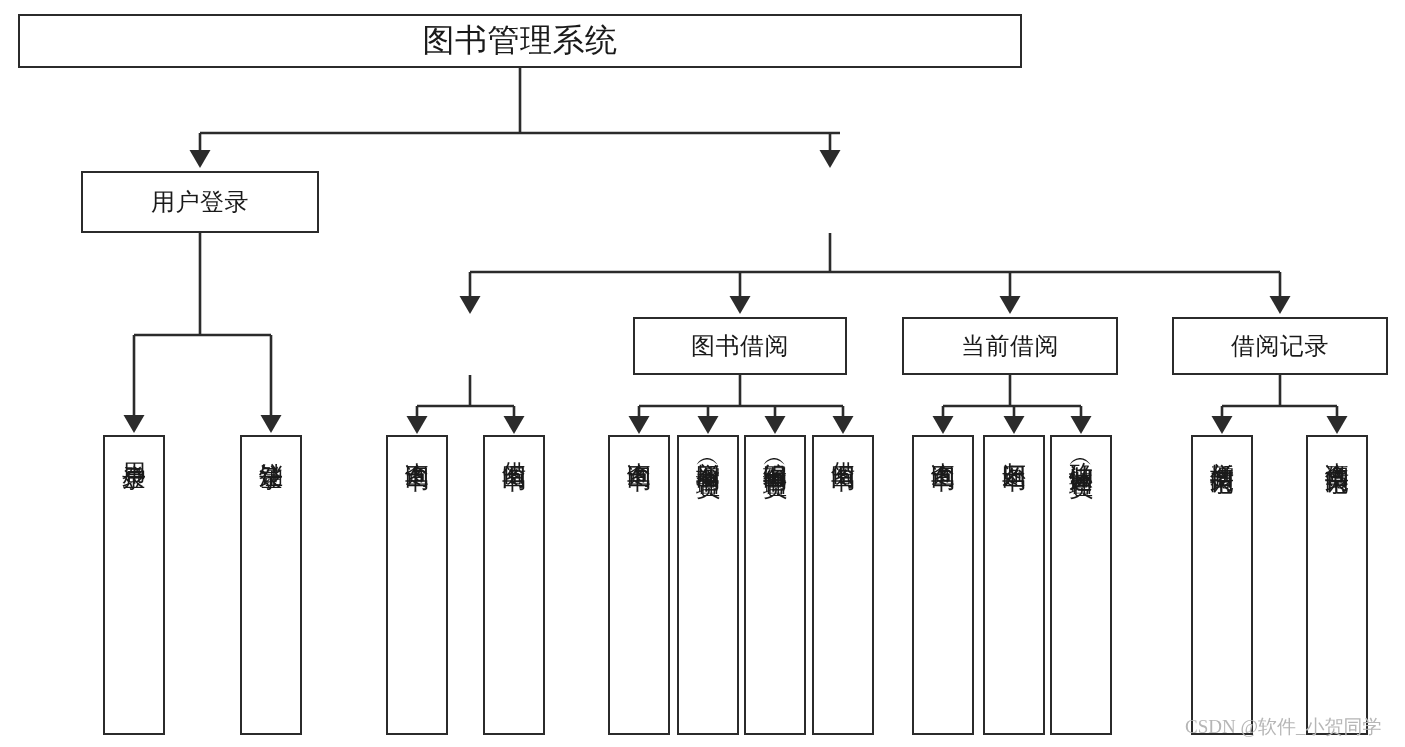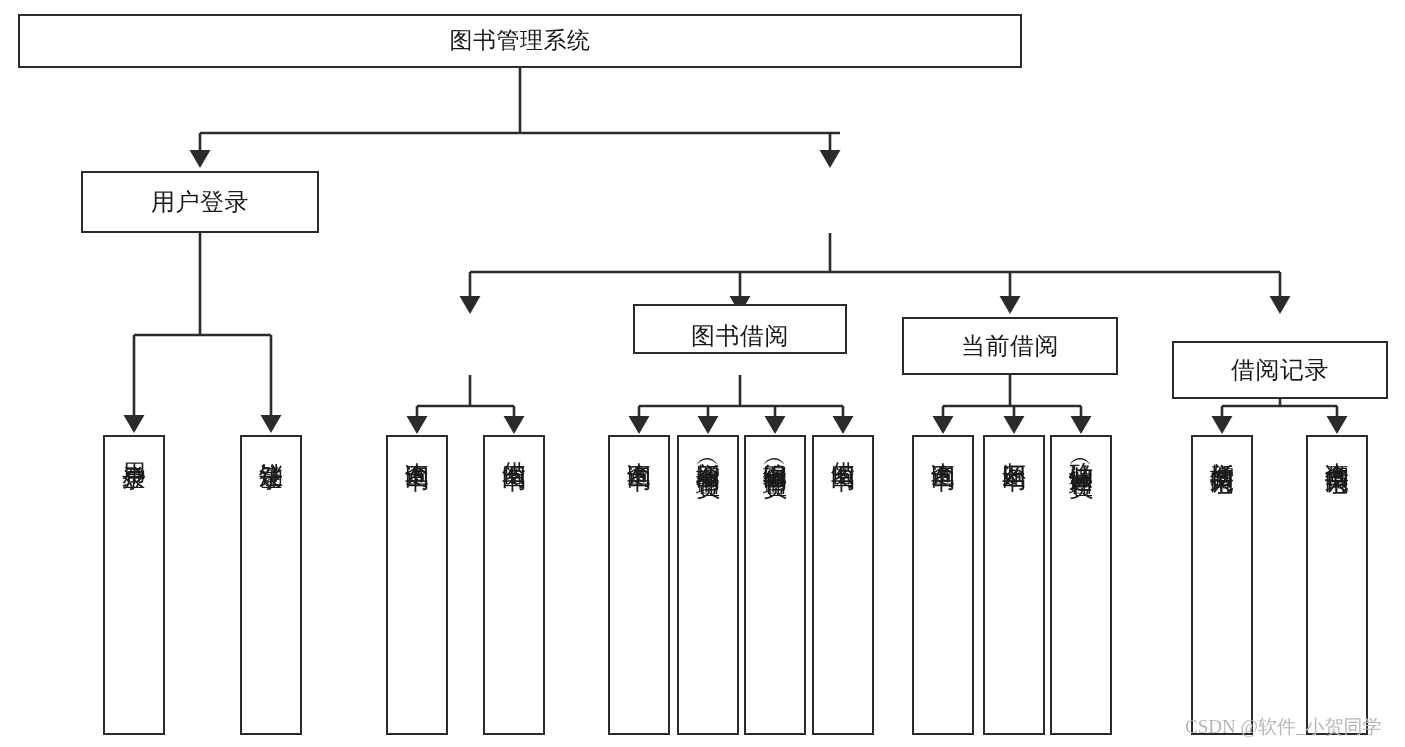--- a/index.html
+++ b/index.html
@@ -41,21 +41,21 @@
     display: block;
     text-align: center;
     white-space: nowrap;
   }
   
   .node.horiz .node-label {
     font-size: 24px;
     letter-spacing: 0.5px;
   }
   .node.root .node-label {
-    font-size: 23px;
+    font-size: 32px;
   }
   
   .node.vert {
     align-items: flex-start;
     padding-top: 6px;
   }
   .node.vert .node-label {
     writing-mode: vertical-rl;
     text-orientation: upright;
     font-size: 24px;
@@ -141,27 +141,27 @@
   </svg>
 
   <div class="node horiz root" style="left:18px; top:14px; width:1004px; height:54px;">
     <span class="node-label">图书管理系统</span>
   </div>
 
   <div class="node horiz" style="left:81px; top:171px; width:238px; height:62px;">
     <span class="node-label">用户登录</span>
   </div>
 
-  <div class="node horiz" style="left:633px; top:304px; width:214px; height:50px;align-items:flex-end;">
+  <div class="node horiz" style="left:633px; top:317px; width:214px; height:58px;">
     <span class="node-label">图书借阅</span>
   </div>
   <div class="node horiz" style="left:902px; top:317px; width:216px; height:58px;">
     <span class="node-label">当前借阅</span>
   </div>
-  <div class="node horiz" style="left:1172px; top:317px; width:216px; height:58px;margin-top:24px;">
+  <div class="node horiz" style="left:1172px; top:317px; width:216px; height:58px;">
     <span class="node-label">借阅记录</span>
   </div>
 
   <div class="node vert" style="left:103px; top:435px; width:62px; height:300px;">
     <span class="node-label">用户登录</span>
   </div>
   <div class="node vert" style="left:240px; top:435px; width:62px; height:300px;">
     <span class="node-label">注销登录</span>
   </div>
 

